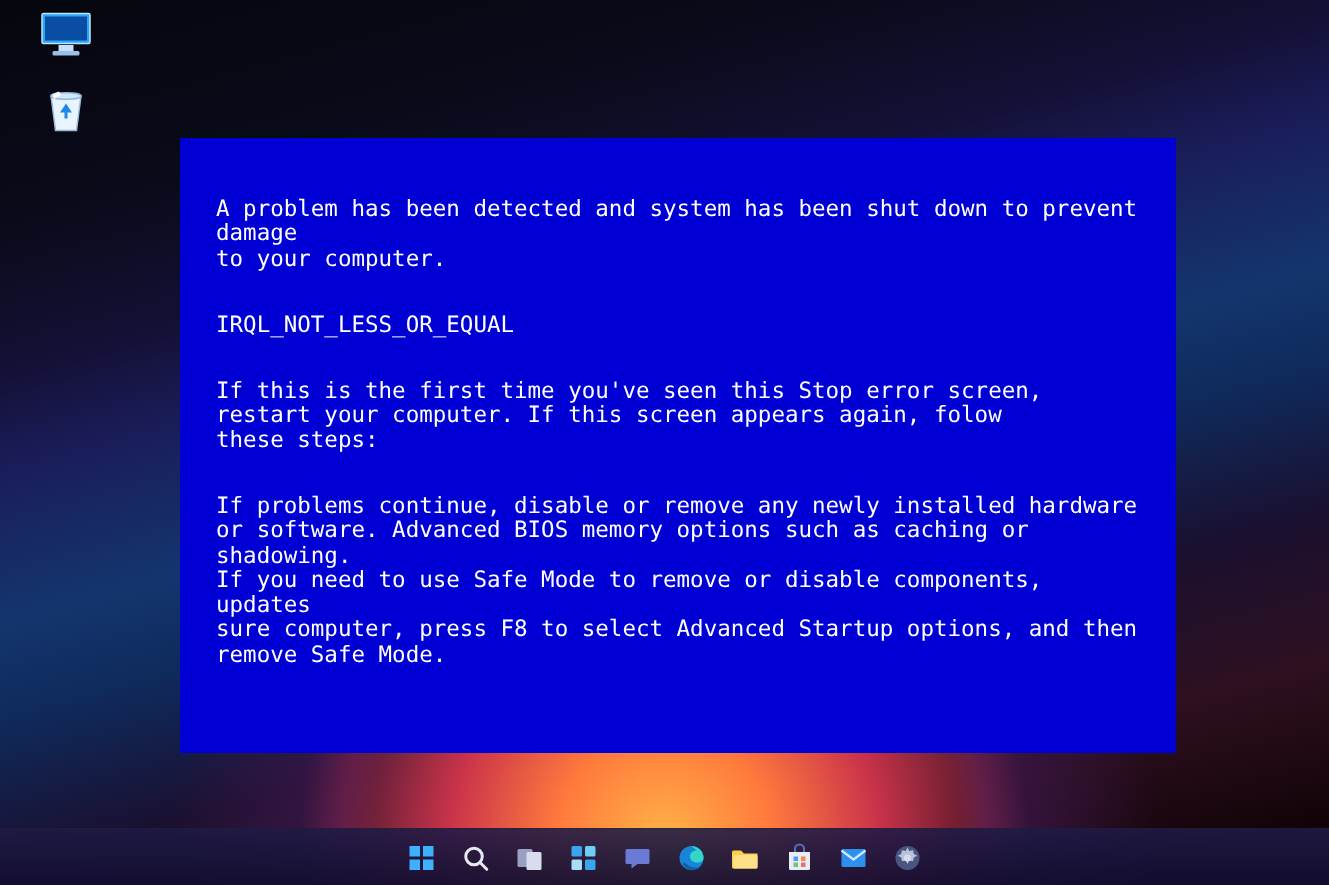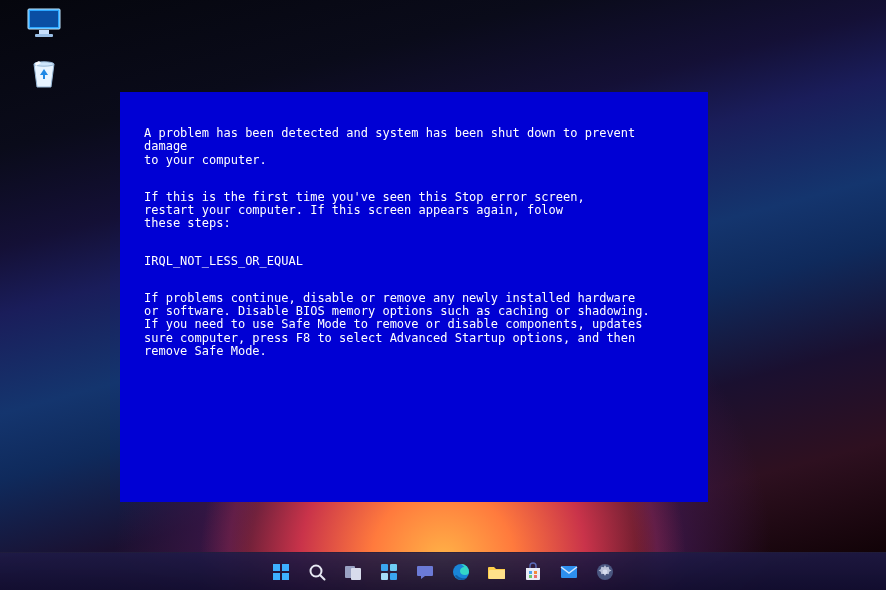--- a/index.html
+++ b/index.html
@@ -17,27 +17,27 @@
   .desktop-icon { width: 64px; display: flex; flex-direction: column; align-items: center; gap: 2px; cursor: pointer; }
   .desktop-icon .icon-box { width: 36px; height: 30px; display: flex; align-items: center; justify-content: center; }
   .monitor-svg { width: 34px; height: 30px; }
   .bin-svg { width: 30px; height: 32px; }
 
   
   .bsod {
     position: absolute;
     left: 120px;
     top: 92px;
-    width: 588px;
+    width: 664px;
     height: 410px;
     background: #0000d4;
     color: #ffffff;
     padding: 22px 24px 18px 24px;
     font-family: "Lucida Console", Consolas, Menlo, monospace;
-    font-size: 12px;
+    font-size: 15px;
     line-height: 1.1;
     white-space: pre-wrap;
     overflow: hidden;
   }
   .bsod .block { margin-bottom: 11px; }
 
   
   .taskbar {
     position: absolute;
     left: 0; right: 0; bottom: 0;
@@ -79,26 +79,26 @@
         <path d="M15 12 L11 18 L14 18 L14 22 L16 22 L16 18 L19 18 Z" fill="#1e88e5"></path>
         <path d="M7 9 L6 6 L10 4 L12 6 Z" fill="#ffffff" opacity="0.9"></path>
       </svg>
     </div>
   </div>
 </div>
 
 <div class="bsod">
 <div class="block"><span>A problem has been detected and system has been shut down to prevent damage</span>
 <span>to your computer.</span></div>
+<div class="block"><span>IRQL_NOT_LESS_OR_EQUAL</span></div>
 <div class="block"><span>If this is the first time you've seen this Stop error screen,</span>
 <span>restart your computer. If this screen appears again, folow</span>
 <span>these steps:</span></div>
-<div class="block"><span>IRQL_NOT_LESS_OR_EQUAL</span></div>
 <div class="block"><span>If problems continue, disable or remove any newly installed hardware</span>
-<span>or software. Disable BIOS memory options such as caching or shadowing.</span>
+<span>or software. Advanced BIOS memory options such as caching or shadowing.</span>
 <span>If you need to use Safe Mode to remove or disable components, updates</span>
 <span>sure computer, press F8 to select Advanced Startup options, and then</span>
 <span>remove Safe Mode.</span></div>
 <div style="height:10px"></div>
 
 </div>
 
 <div class="taskbar">
   <div class="taskbar-center">
 

